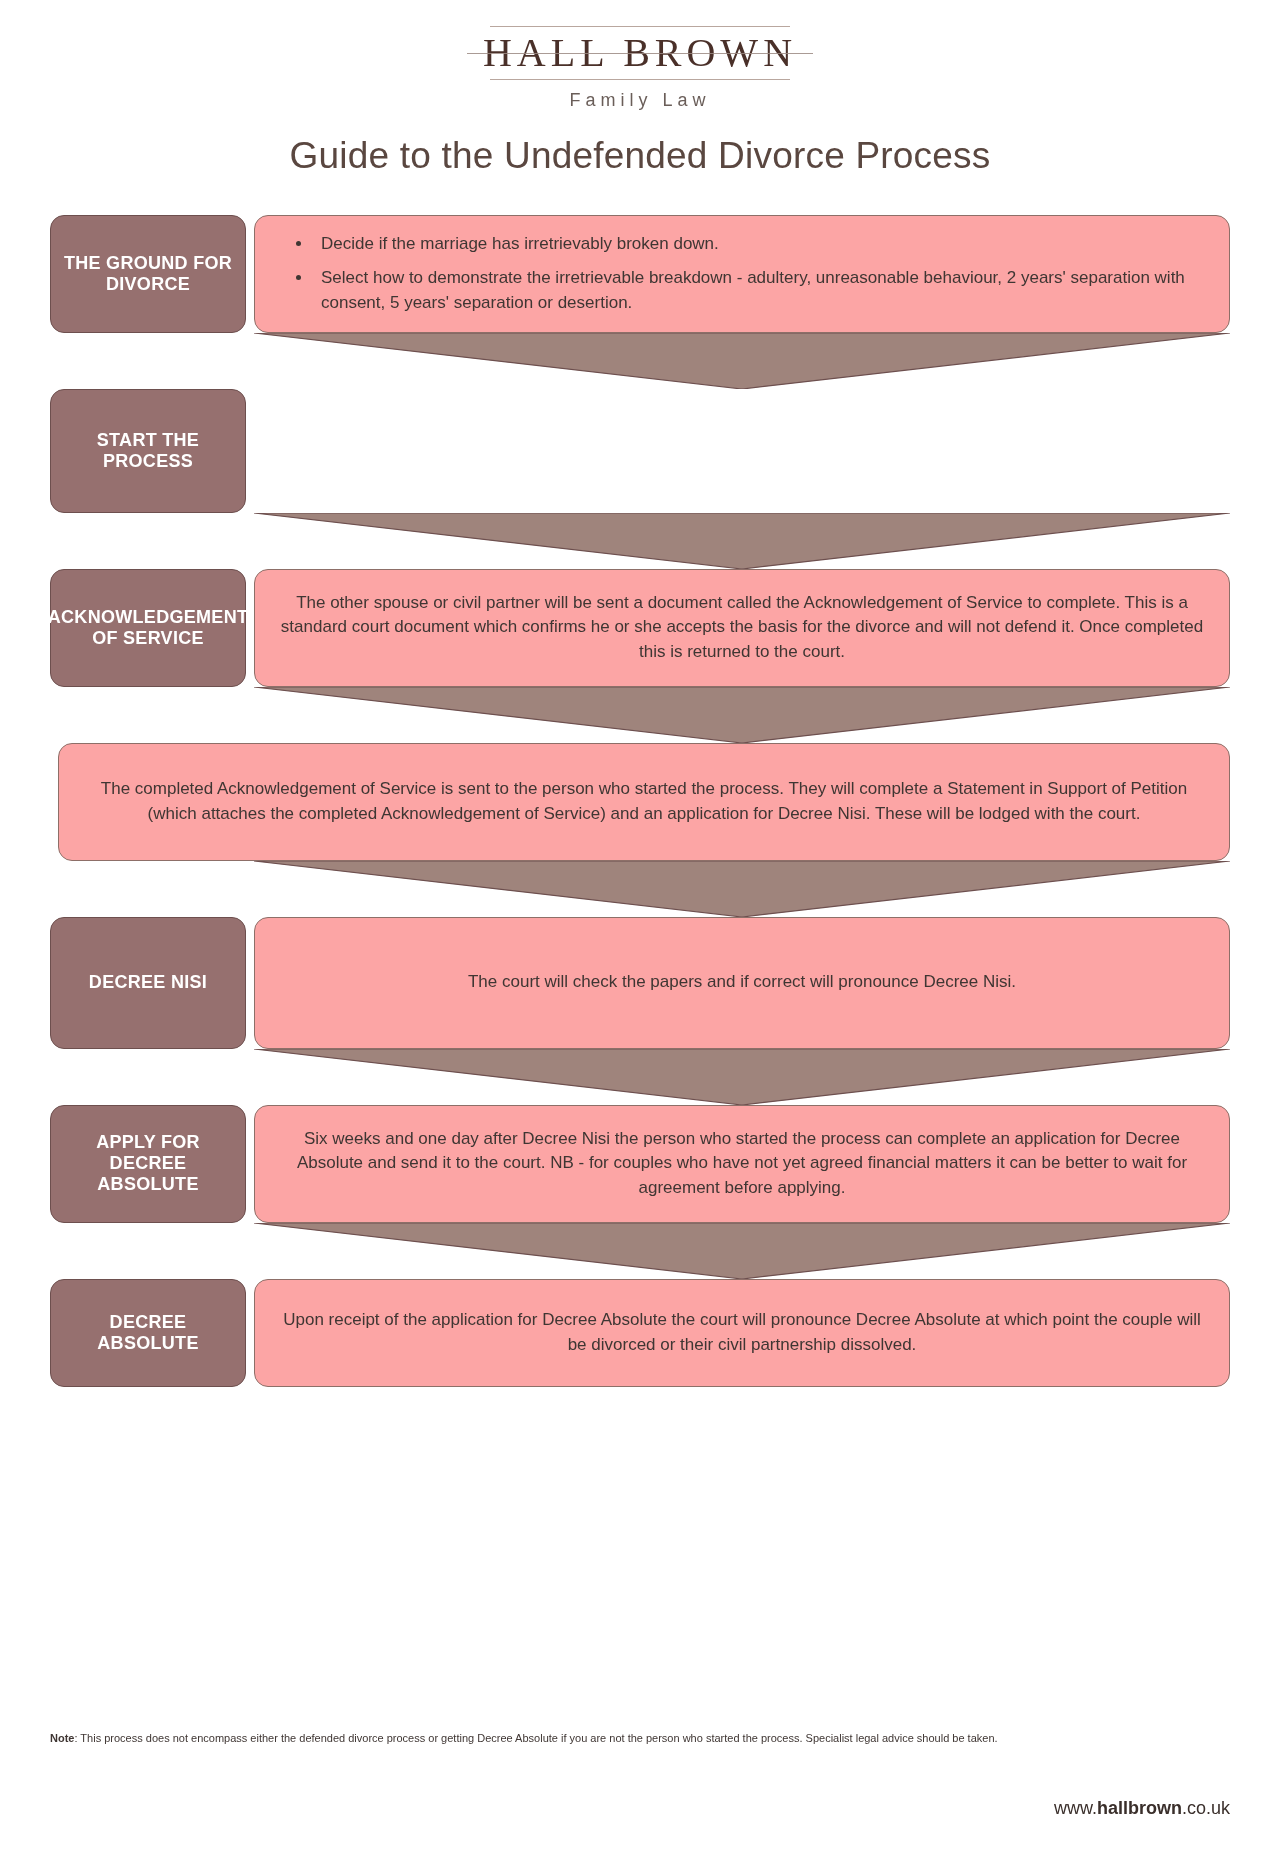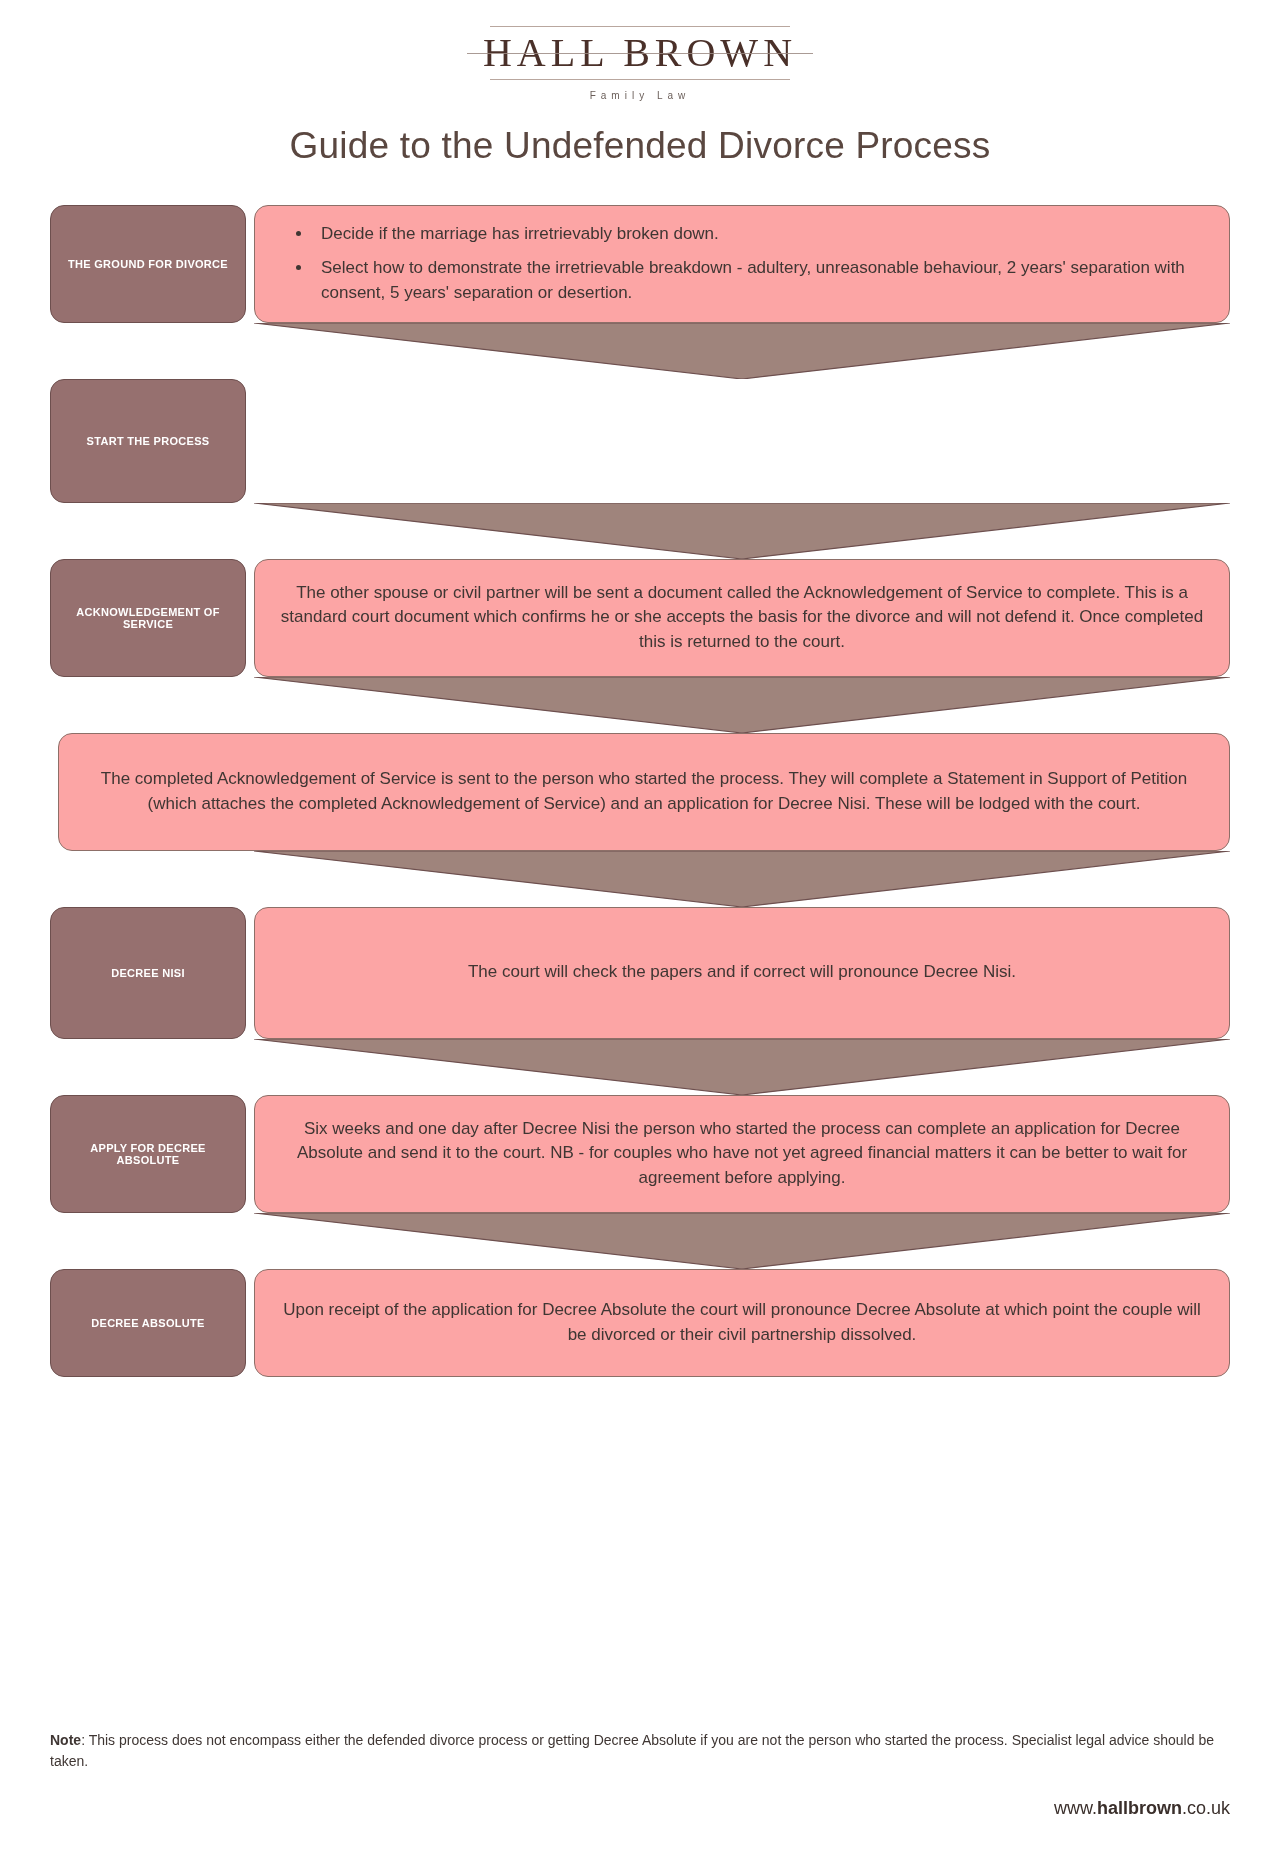--- a/index.html
+++ b/index.html
@@ -57,21 +57,21 @@
     position: absolute;
     left: -14px;
     right: -14px;
     top: 50%;
     height: 1px;
     background: #9b8a83;
     opacity: .85;
   }
   .logo-sub {
     font-family: "Liberation Sans", sans-serif;
-    font-size: 10px;
+    font-size: 18px;
     letter-spacing: 5px;
     color: #6a5e59;
     margin-top: 10px;
     text-align: center;
   }
 
   .doc-title {
     margin-top: 24px;
     text-align: center;
     font-size: 37px;
@@ -92,21 +92,21 @@
     margin-bottom: 0;
   }
   .label-box {
     width: 196px;
     flex: 0 0 196px;
     background: #96706f;
     border: 1px solid #6d4f4e;
     border-radius: 14px;
     color: #ffffff;
     font-weight: bold;
-    font-size: 11px;
+    font-size: 18px;
     letter-spacing: .3px;
     display: flex;
     align-items: center;
     justify-content: center;
     text-align: center;
     padding: 8px 10px;
     box-sizing: border-box;
     position: relative;
     z-index: 3;
   }
@@ -153,21 +153,21 @@
     height: 56px;
   }
   .connector svg { display: block; width: 100%; height: 100%; }
 
   
   .note {
     position: absolute;
     left: 50px;
     right: 50px;
     top: 1730px;
-    font-size: 14px;
+    font-size: 11px;
     line-height: 1.5;
     color: #3f3633;
   }
   .note b { font-weight: bold; }
   .site {
     position: absolute;
     right: 50px;
     top: 1798px;
     font-size: 18px;
     color: #3a2f2b;

